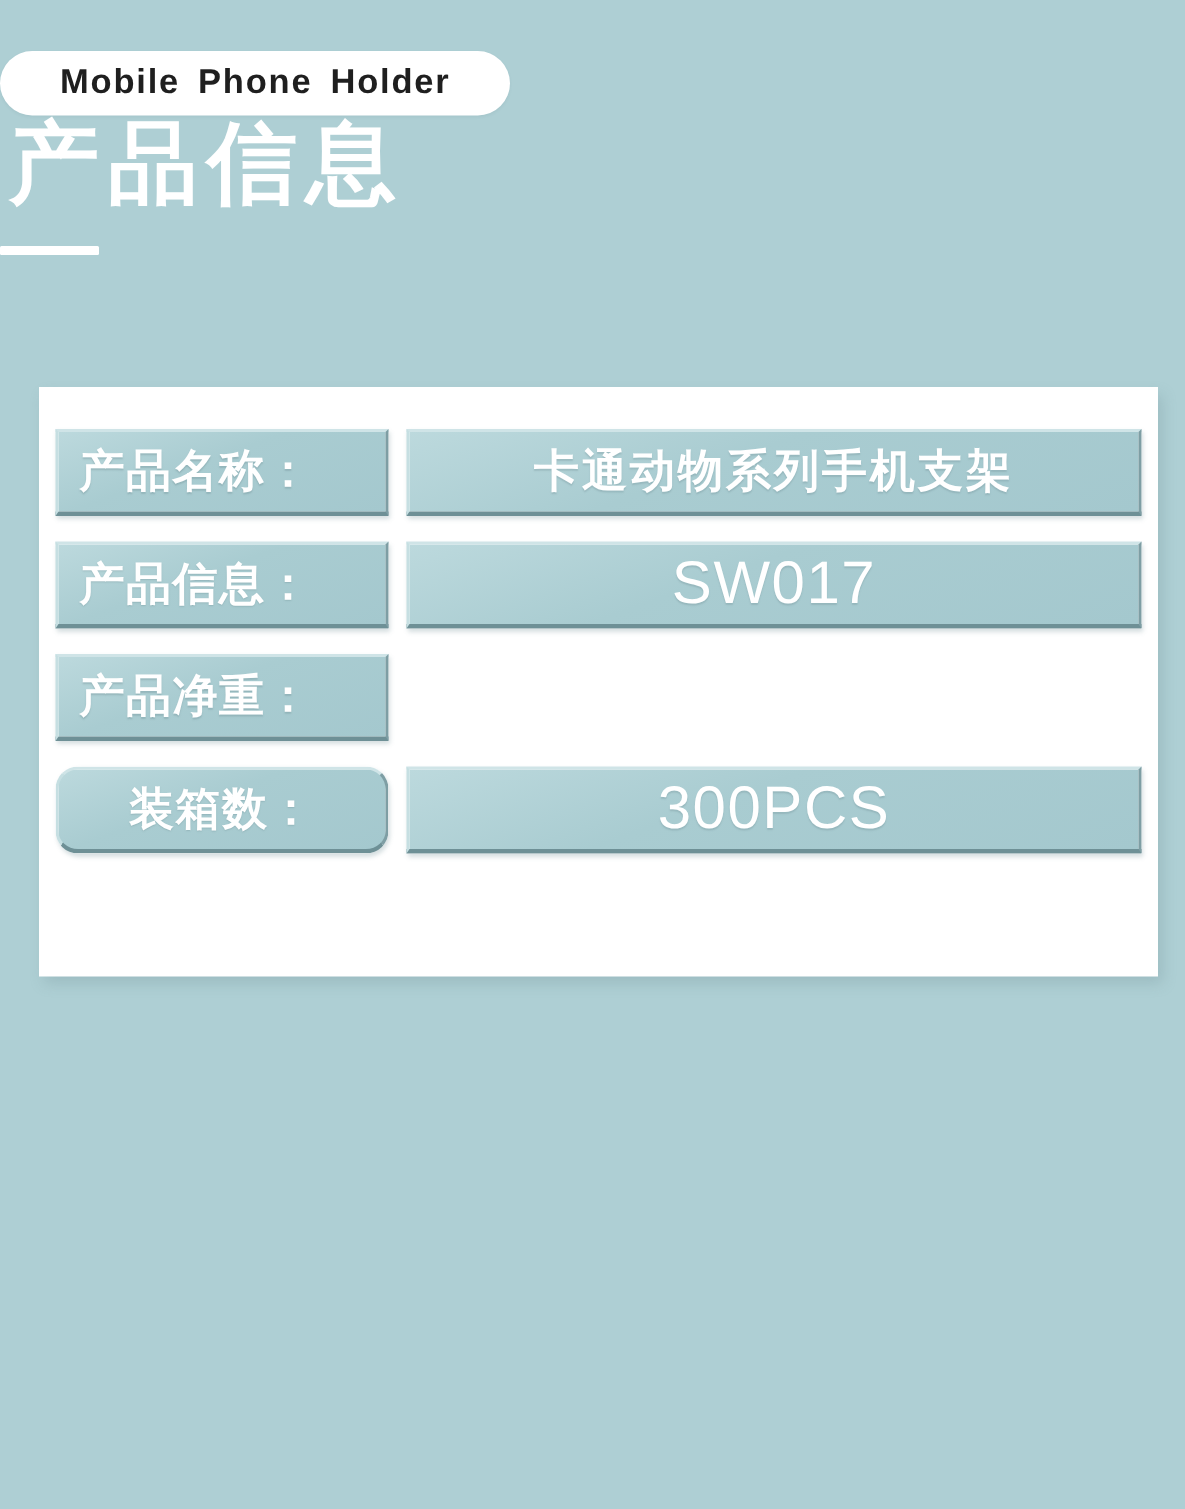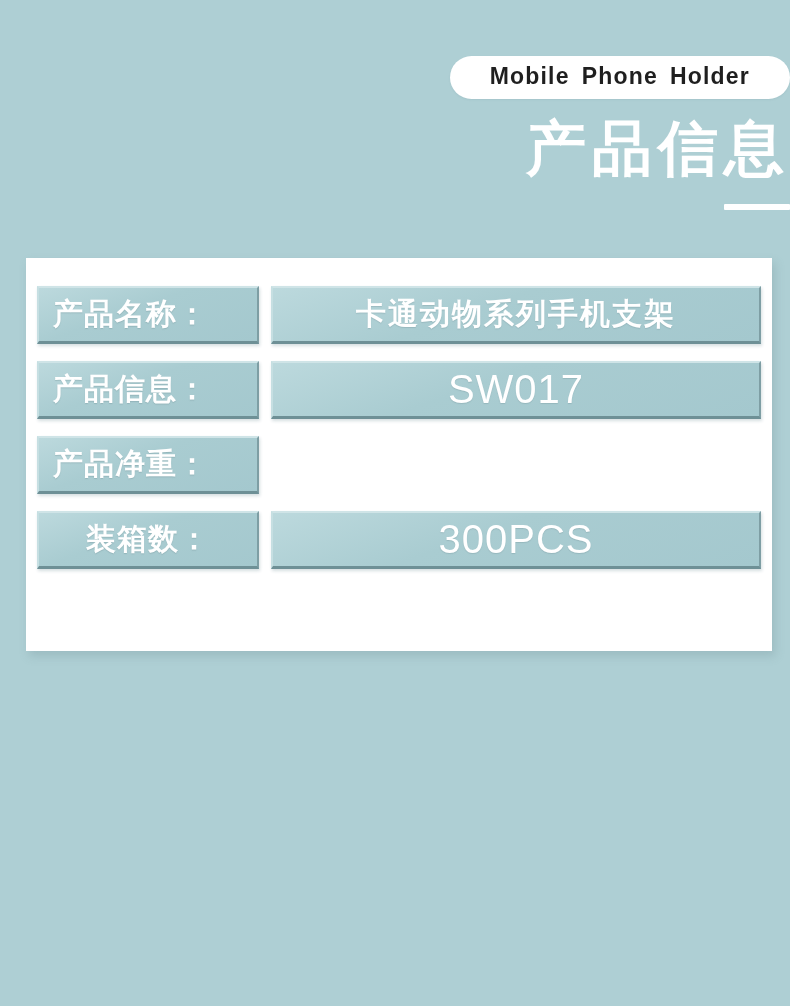--- a/index.html
+++ b/index.html
@@ -11,42 +11,41 @@
     height: 1006px;
     background: #aecfd4;
     font-family: "Liberation Sans", "DejaVu Sans", sans-serif;
     overflow: hidden;
     position: relative;
   }
 
   
   .header {
     width: 100%;
-    padding-top: 56px;
+    padding-top: 34px;
     display: flex;
     flex-direction: column;
-    align-items: flex-end;
+    align-items: flex-start;
   }
 
   .badge {
     background: #ffffff;
     color: #1f1f1f;
     border-radius: 999px;
     padding: 9px 34px 11px 34px;
     font-size: 23px;
     font-weight: bold;
     letter-spacing: 1.2px;
     line-height: 1;
     white-space: nowrap;
     box-shadow: 0 1px 2px rgba(90,120,125,0.10);
   }
   .badge .w { margin: 0 6px; }
 
   .main-title {
-    margin-top: 18px;
     color: #ffffff;
     font-size: 60px;
     font-weight: bold;
     letter-spacing: 6px;
     line-height: 1.08;
     text-indent: 6px;
     white-space: nowrap;
   }
 
   .divider {
@@ -103,20 +102,21 @@
     justify-content: flex-start;
     padding-left: 14px;
     font-size: 30px;
     font-weight: bold;
     letter-spacing: 1px;
     text-shadow: 0 1px 1px rgba(110,140,145,0.35);
   }
   .cell-label.centered {
     justify-content: center;
     padding-left: 0;
+    border-radius: 15px;
   }
 
   .cell-value {
     flex: 1 1 auto;
     justify-content: center;
     font-size: 40px;
     letter-spacing: 1px;
     text-shadow: 0 1px 1px rgba(110,140,145,0.30);
   }
   .cell-value.cjk {

